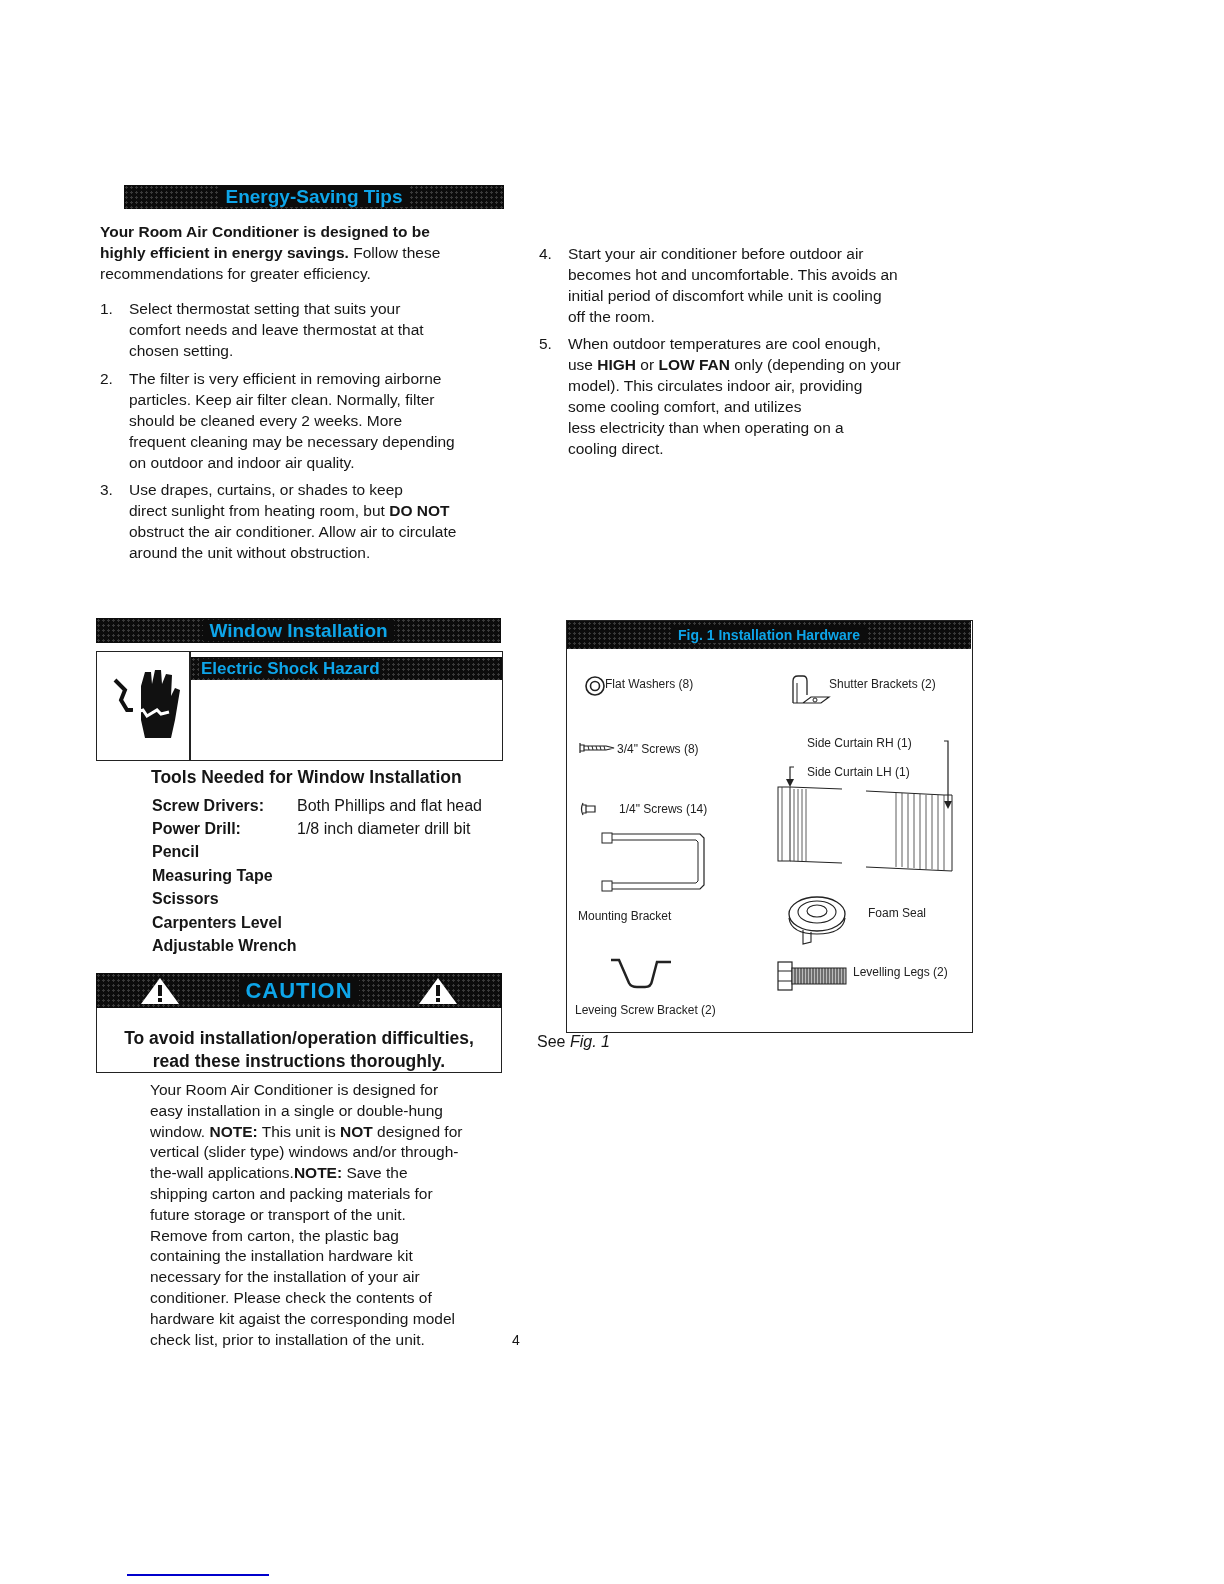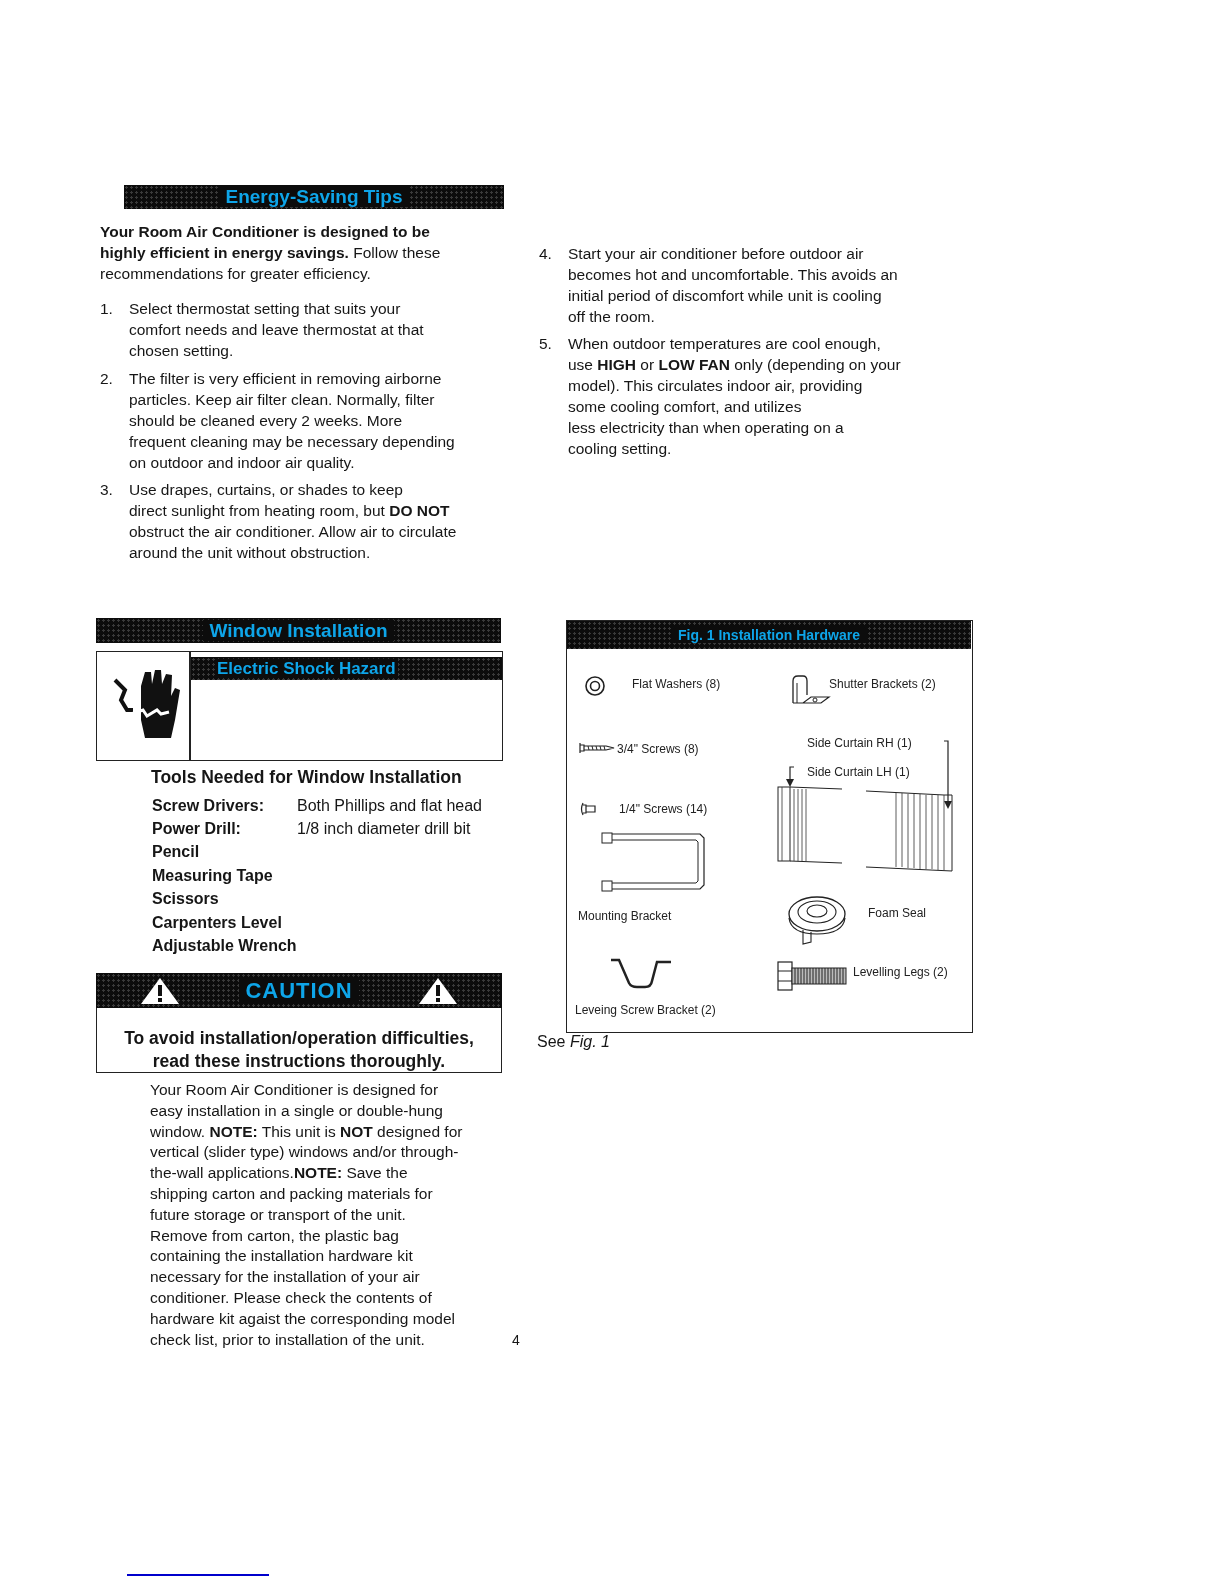--- a/index.html
+++ b/index.html
@@ -79,38 +79,38 @@
 </div>
 
 <div class="list-item" style="left:539px; top:333px; width:420px;">
   <span class="num">5.</span>
   <div class="body">
     <div>When outdoor temperatures are cool enough,</div>
     <div><span>use </span><span class="b">HIGH</span><span> or </span><span class="b">LOW FAN</span><span> only (depending on your</span></div>
     <div>model).  This circulates indoor air, providing</div>
     <div>some cooling comfort, and utilizes</div>
     <div>less electricity than when operating on a</div>
-    <div>cooling setting.</div>
+    <div>cooling direct.</div>
   </div>
 </div>
 
 <div class="abs banner" style="left:96px; top:618px; width:405px; height:25px; font-size:19px; line-height:25px;">
   <span class="txt">Window Installation</span>
 </div>
 
 <div class="abs box" style="left:96px; top:651px; width:407px; height:110px;">
   <div class="abs" style="left:14px; top:14px; width:70px; height:80px;">
     <svg width="70" height="80" viewBox="0 0 70 80">
       <path d="M30 20 L34 6 L40 6 L41 18 L44 4 L50 4 L51 18 L55 8 L61 9 L60 30 L64 22 L69 24 L64 54 L60 72 L34 72 L30 54 Z" fill="#111"></path>
       <path d="M4 14 L14 24 L10 34 L16 44 L22 44" fill="none" stroke="#111" stroke-width="4"></path>
       <path d="M20 48 L32 44 L36 50 L46 44 L50 48 L58 46" fill="none" stroke="#fff" stroke-width="3"></path>
     </svg>
   </div>
   <div class="abs" style="left:92px; top:-1.5px; width:1.5px; height:110px; background:#222;"></div>
-  <div class="abs banner" style="left:94px; top:5px; width:311px; height:23px; font-size:17px; line-height:23px; text-align:left; padding-left:24px;">
+  <div class="abs banner" style="left:94px; top:5px; width:311px; height:23px; font-size:17px; line-height:23px; text-align:left; padding-left:8px;">
     <span class="txt" style="padding:0 2px;">Electric Shock Hazard</span>
   </div>
 </div>
 
 <div class="abs b" style="left:151px; top:766px; font-size:17.5px; line-height:22px;">Tools Needed for Window Installation</div>
 <div class="tools-row" style="left:152px; top:794px;">
   <span class="b">Screw Drivers:</span>
   <span class="abs" style="left:145px; top:0; white-space:nowrap;">Both Phillips and flat head</span>
 </div>
 <div class="tools-row" style="left:152px; top:817px;">
@@ -161,21 +161,21 @@
 
 <div class="abs box" style="left:538px; top:620px; width:407px; height:413px;margin-left:28px;">
   <div class="abs banner" style="left:0; top:0; width:404px; height:28px; font-size:14px; line-height:28px;">
     <span class="txt">Fig. 1  Installation Hardware</span>
   </div>
 
   <svg class="abs" style="left:17px; top:54px;" width="22" height="22">
     <circle cx="11" cy="11" r="9" fill="none" stroke="#222" stroke-width="1.6"></circle>
       <circle cx="11" cy="11" r="4.5" fill="none" stroke="#222" stroke-width="1.6"></circle>
   </svg>
-  <div class="fig-label" style="left:65px; top:56px;">Flat Washers (8)</div>
+  <div class="fig-label" style="left:38px; top:56px;">Flat Washers (8)</div>
 
   <svg class="abs" style="left:222px; top:52px;" width="44" height="36">
     <path d="M4 30 L4 8 Q4 3 9 3 L14 3 Q18 3 18 8 L18 22" fill="none" stroke="#222" stroke-width="1.3"></path>
     <path d="M8 30 L8 10" fill="none" stroke="#222" stroke-width="1"></path>
     <path d="M4 30 L14 30 L22 24 L40 24 L32 30 L14 30" fill="none" stroke="#222" stroke-width="1.2"></path>
     <circle cx="26" cy="27" r="2" fill="none" stroke="#222"></circle>
   </svg>
   <div class="fig-label" style="left:262px; top:56px;">Shutter Brackets (2)</div>
 
   <svg class="abs" style="left:11px; top:121px;" width="38" height="12">

